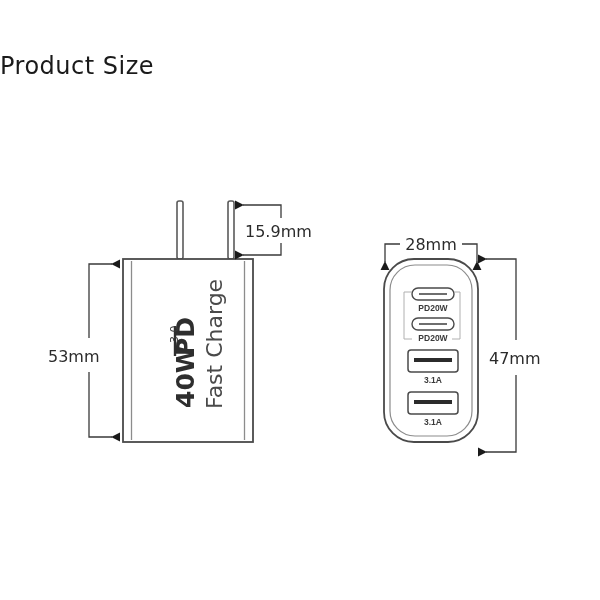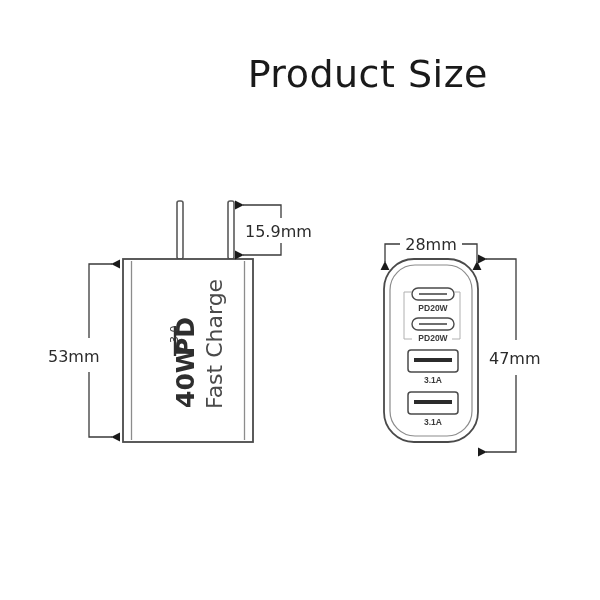--- a/index.html
+++ b/index.html
@@ -20,22 +20,22 @@
     top: 0;
     width: 600px;
     height: 600px;
     background: #ffffff;
   }
   .page-title {
     position: absolute;
     left: 0;
     top: 52px;
     width: 488px;
-    text-align: right;
-    font-size: 38px;
+    text-align: left;
+    font-size: 24px;
     font-weight: 400;
     color: #1a1a1a;
     letter-spacing: 0.5px;
     font-family: "DejaVu Sans", sans-serif;
   }
   svg.diagram {
     position: absolute;
     left: 0;
     top: 0;
     width: 600px;

